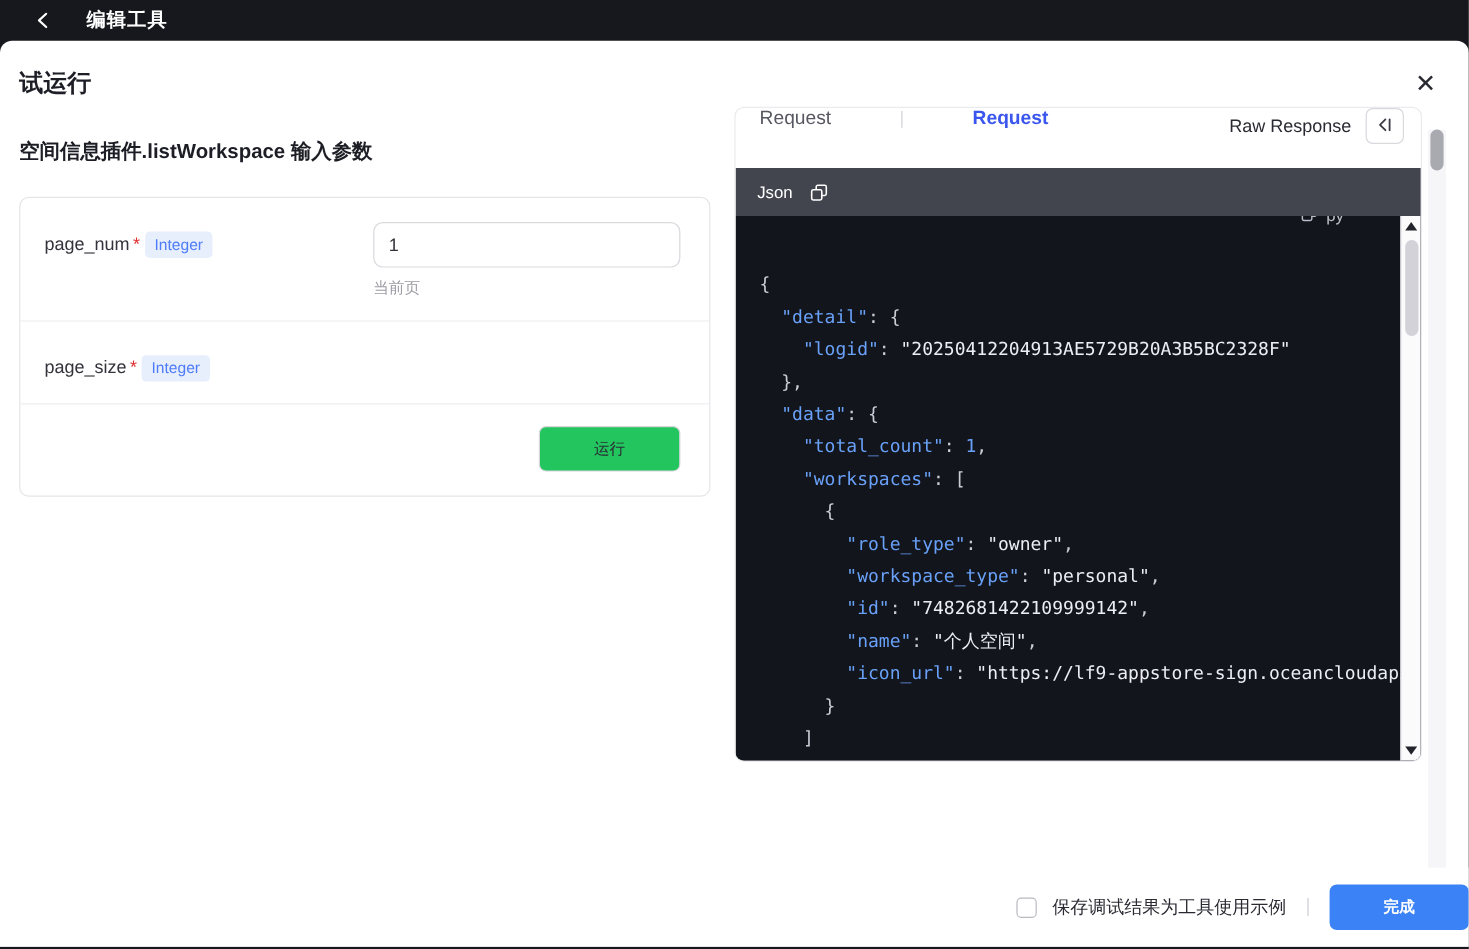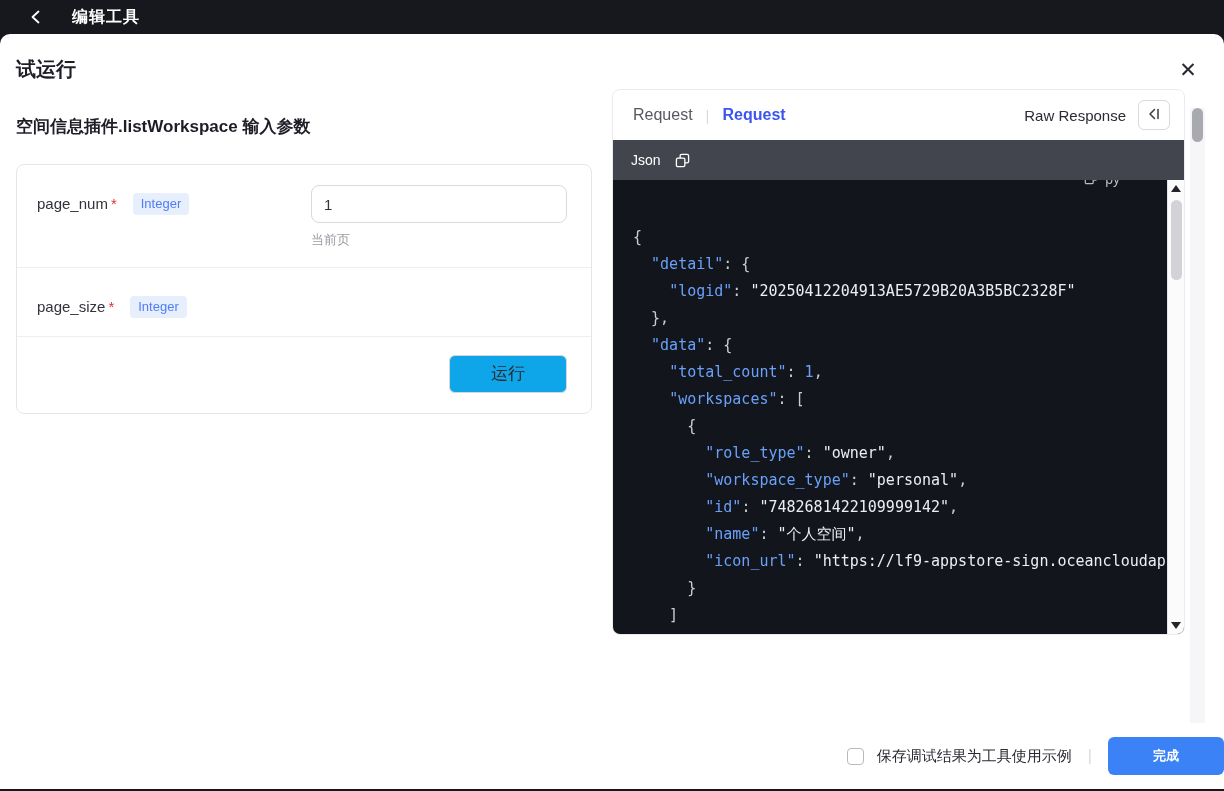--- a/index.html
+++ b/index.html
@@ -46,38 +46,38 @@
   .params-panel { border: 1px solid #e6e6ea; border-radius: 8px; background: #fff; }
   .params-header { display: flex; padding: 18px 20px 14px 20px; border-bottom: 1px solid #eeeef1; }
   .params-header .col-name { width: 274px; flex: none; font-size: 14px; color: #85858f; }
   .params-header .col-value { font-size: 14px; color: #85858f; }
   .param-row { display: flex; padding: 20px 20px 18px 20px; border-bottom: 1px solid #eeeef1; align-items: flex-start; }
   .param-name-cell { width: 274px; flex: none; display: flex; align-items: center; padding-top: 8px; }
   .param-name { font-size: 15px; color: #33333c; }
   .required-mark { color: #e03131; font-size: 15px; margin: 0 4px 0 3px; }
   .type-badge {
     background: #e7eefc; color: #4f7df7; font-size: 13px;
-    padding: 3px 8px; border-radius: 4px; margin-left: 12px; line-height: 1.2;
+    padding: 3px 8px; border-radius: 4px; margin-left: 0; line-height: 1.2;
   }
   .param-value-cell { flex: 1; }
   .param-input {
     width: 256px; height: 38px; border: 1px solid #d9d9de; border-radius: 8px;
     padding: 0 12px; font-size: 15px; color: #33333c; outline: none; background: #fff;
     font-family: "Liberation Sans", sans-serif;
   }
   .param-hint { font-size: 13px; color: #9b9ba3; margin-top: 8px; }
   .run-row { display: flex; justify-content: flex-end; padding: 18px 24px 20px 20px; }
   .run-button {
-    width: 118px; height: 38px; background: #0ea5e9; border: 1px solid #d6d6db; border-radius: 6px;
-    font-size: 17px; color: #2a2a33; cursor: pointer; font-family: "Liberation Sans", sans-serif;
+    width: 118px; height: 38px; background: #22c55e; border: 1px solid #d6d6db; border-radius: 6px;
+    font-size: 13px; color: #2a2a33; cursor: pointer; font-family: "Liberation Sans", sans-serif;
   }
 
   
   .result-panel { border: 1px solid #ebebef; border-radius: 8px; overflow: hidden; background: #fff; }
-  .tabbar { display: flex; align-items: center; height: 50px; padding: 0 14px 0 20px; }
+  .tabbar { display: flex; align-items: flex-start; height: 50px; padding: 0 14px 0 20px; gap: 44px; }
   .tab { font-size: 16px; cursor: pointer; background: none; border: none; font-family: "Liberation Sans", sans-serif; }
   .tab-request { color: #585862; }
   .tab-separator { color: #d9d9de; margin: 0 13px; font-size: 15px; }
   .tab-response { color: #3a56ee; font-weight: 700; }
   .tab-right { margin-left: auto; display: flex; align-items: center; gap: 12px; }
   .raw-response-label { font-size: 15px; color: #2a2a33; }
   .collapse-button {
     width: 32px; height: 30px; border: 1px solid #d9d9de; border-radius: 6px; background: #fff;
     display: flex; align-items: center; justify-content: center; cursor: pointer;
   }

